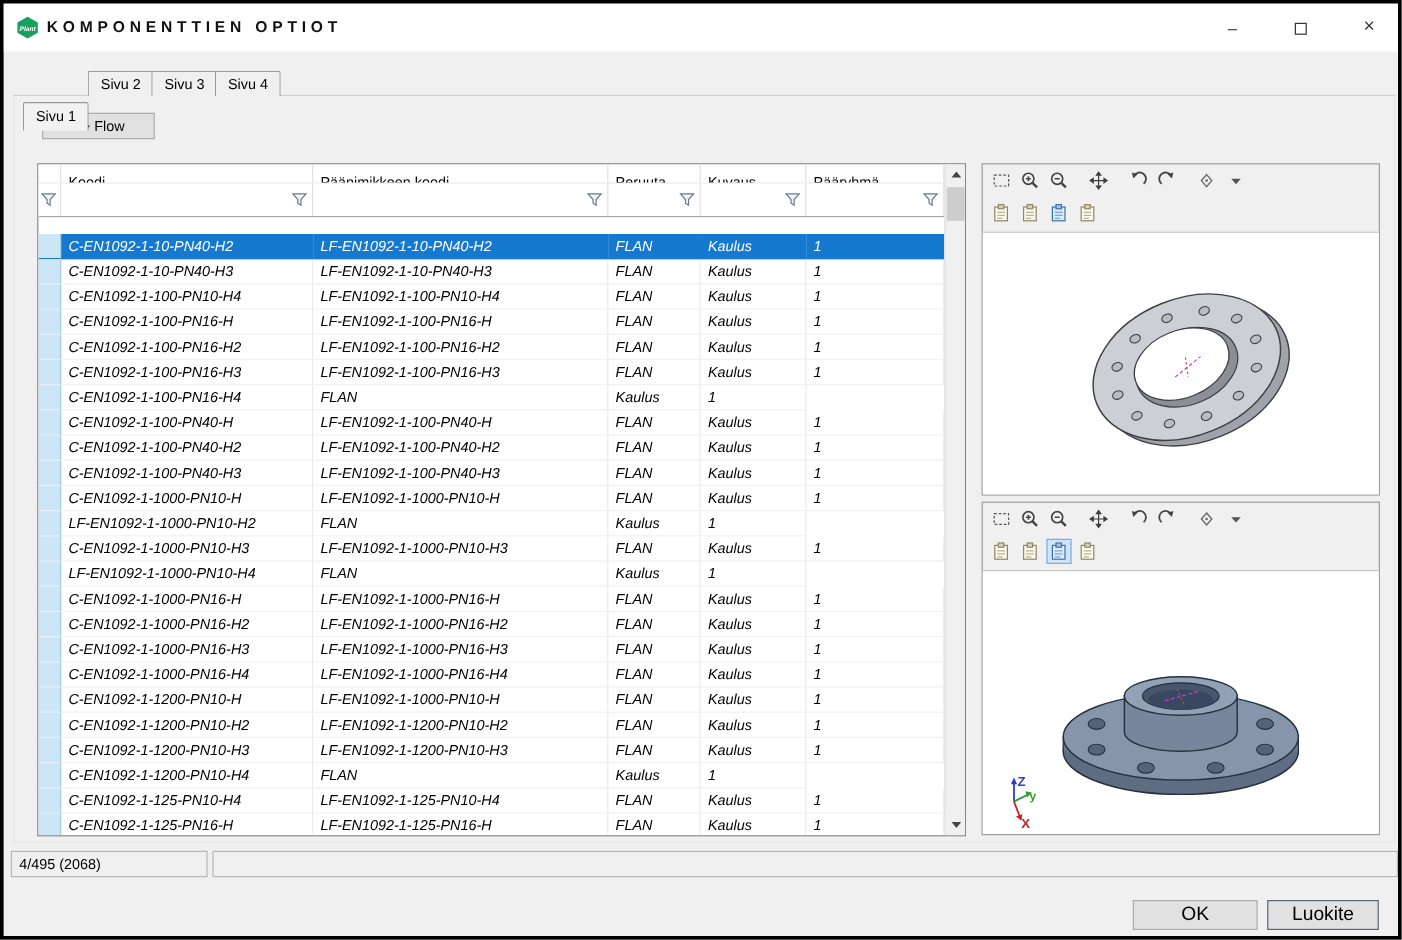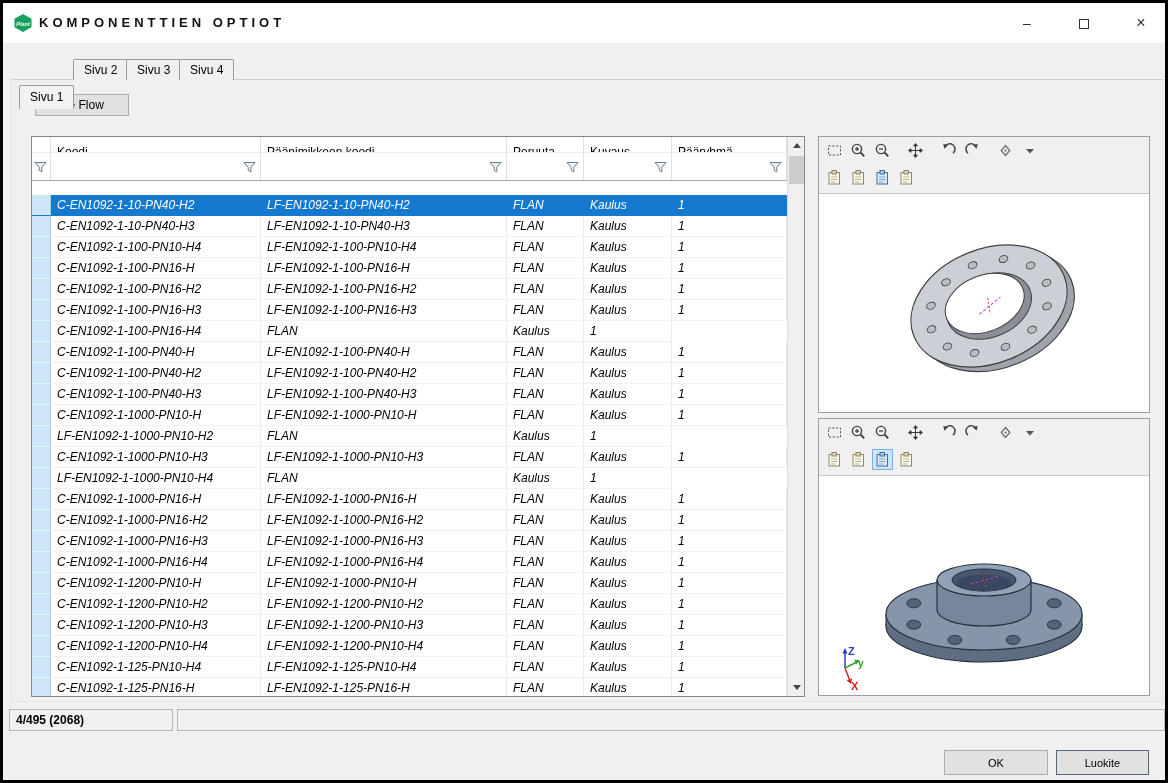--- a/index.html
+++ b/index.html
@@ -91,27 +91,27 @@
     display:inline-flex; width:21px; height:21px; align-items:center; justify-content:center;
     margin-right:3px; border:1px solid transparent; vertical-align:top;
   }
   .ticon.active { background:#cfe4f8; border:1px solid #7ab0e0; }
   .trow1 .ticon:nth-child(4), .trow1 .ticon:nth-child(5), .trow1 .ticon:nth-child(7) { margin-left:9px; }
   .pview { position:absolute; left:0; right:0; top:56px; bottom:0; background:#ffffff; border-top:1px solid #c6c6c6; overflow:hidden; }
   
   .statusbox {
     position:absolute; top:706px; height:22px; background:#f0f0f0;
     border:1px solid #b7b7b7; font-size:12px; color:#000;
-    line-height:20px; padding-left:6px; white-space:nowrap;font-weight:bold;
+    line-height:20px; padding-left:6px; white-space:nowrap;
   }
   .statusbox.left { left:6px; width:164px; }
   .statusbox.right { left:174px; width:988px; }
   .btn {
     position:absolute; top:747px; height:25px; background:#e1e1e1;
-    border:1px solid #adadad; font-size:11px; font-family:"Liberation Sans", sans-serif; color:#000;
+    border:1px solid #adadad; font-size:16px; font-family:"Liberation Sans", sans-serif; color:#000;
   }
   .btn.ok { left:941px; width:104px; }
   .btn.cancel { left:1053px; width:93px; border:1px solid #54667a; }
 </style>
 </head>
 <body>
 
 <div class="window">
 
   <div class="titlebar">
@@ -340,21 +340,20 @@
             <div class="cell selcol"></div>
             <div class="cell">C-EN1092-1-1200-PN10-H3</div>
             <div class="cell">LF-EN1092-1-1200-PN10-H3</div>
             <div class="cell">FLAN</div>
             <div class="cell">Kaulus</div>
             <div class="cell">1</div>
           </div>
           <div class="trow gridrow">
             <div class="cell selcol"></div>
             <div class="cell">C-EN1092-1-1200-PN10-H4</div>
-            <div class="cell">LF-EN1092-1-1200-PN10-H4</div>
             <div class="cell">FLAN</div>
             <div class="cell">Kaulus</div>
             <div class="cell">1</div>
           </div>
           <div class="trow gridrow">
             <div class="cell selcol"></div>
             <div class="cell">C-EN1092-1-125-PN10-H4</div>
             <div class="cell">LF-EN1092-1-125-PN10-H4</div>
             <div class="cell">FLAN</div>
             <div class="cell">Kaulus</div>

